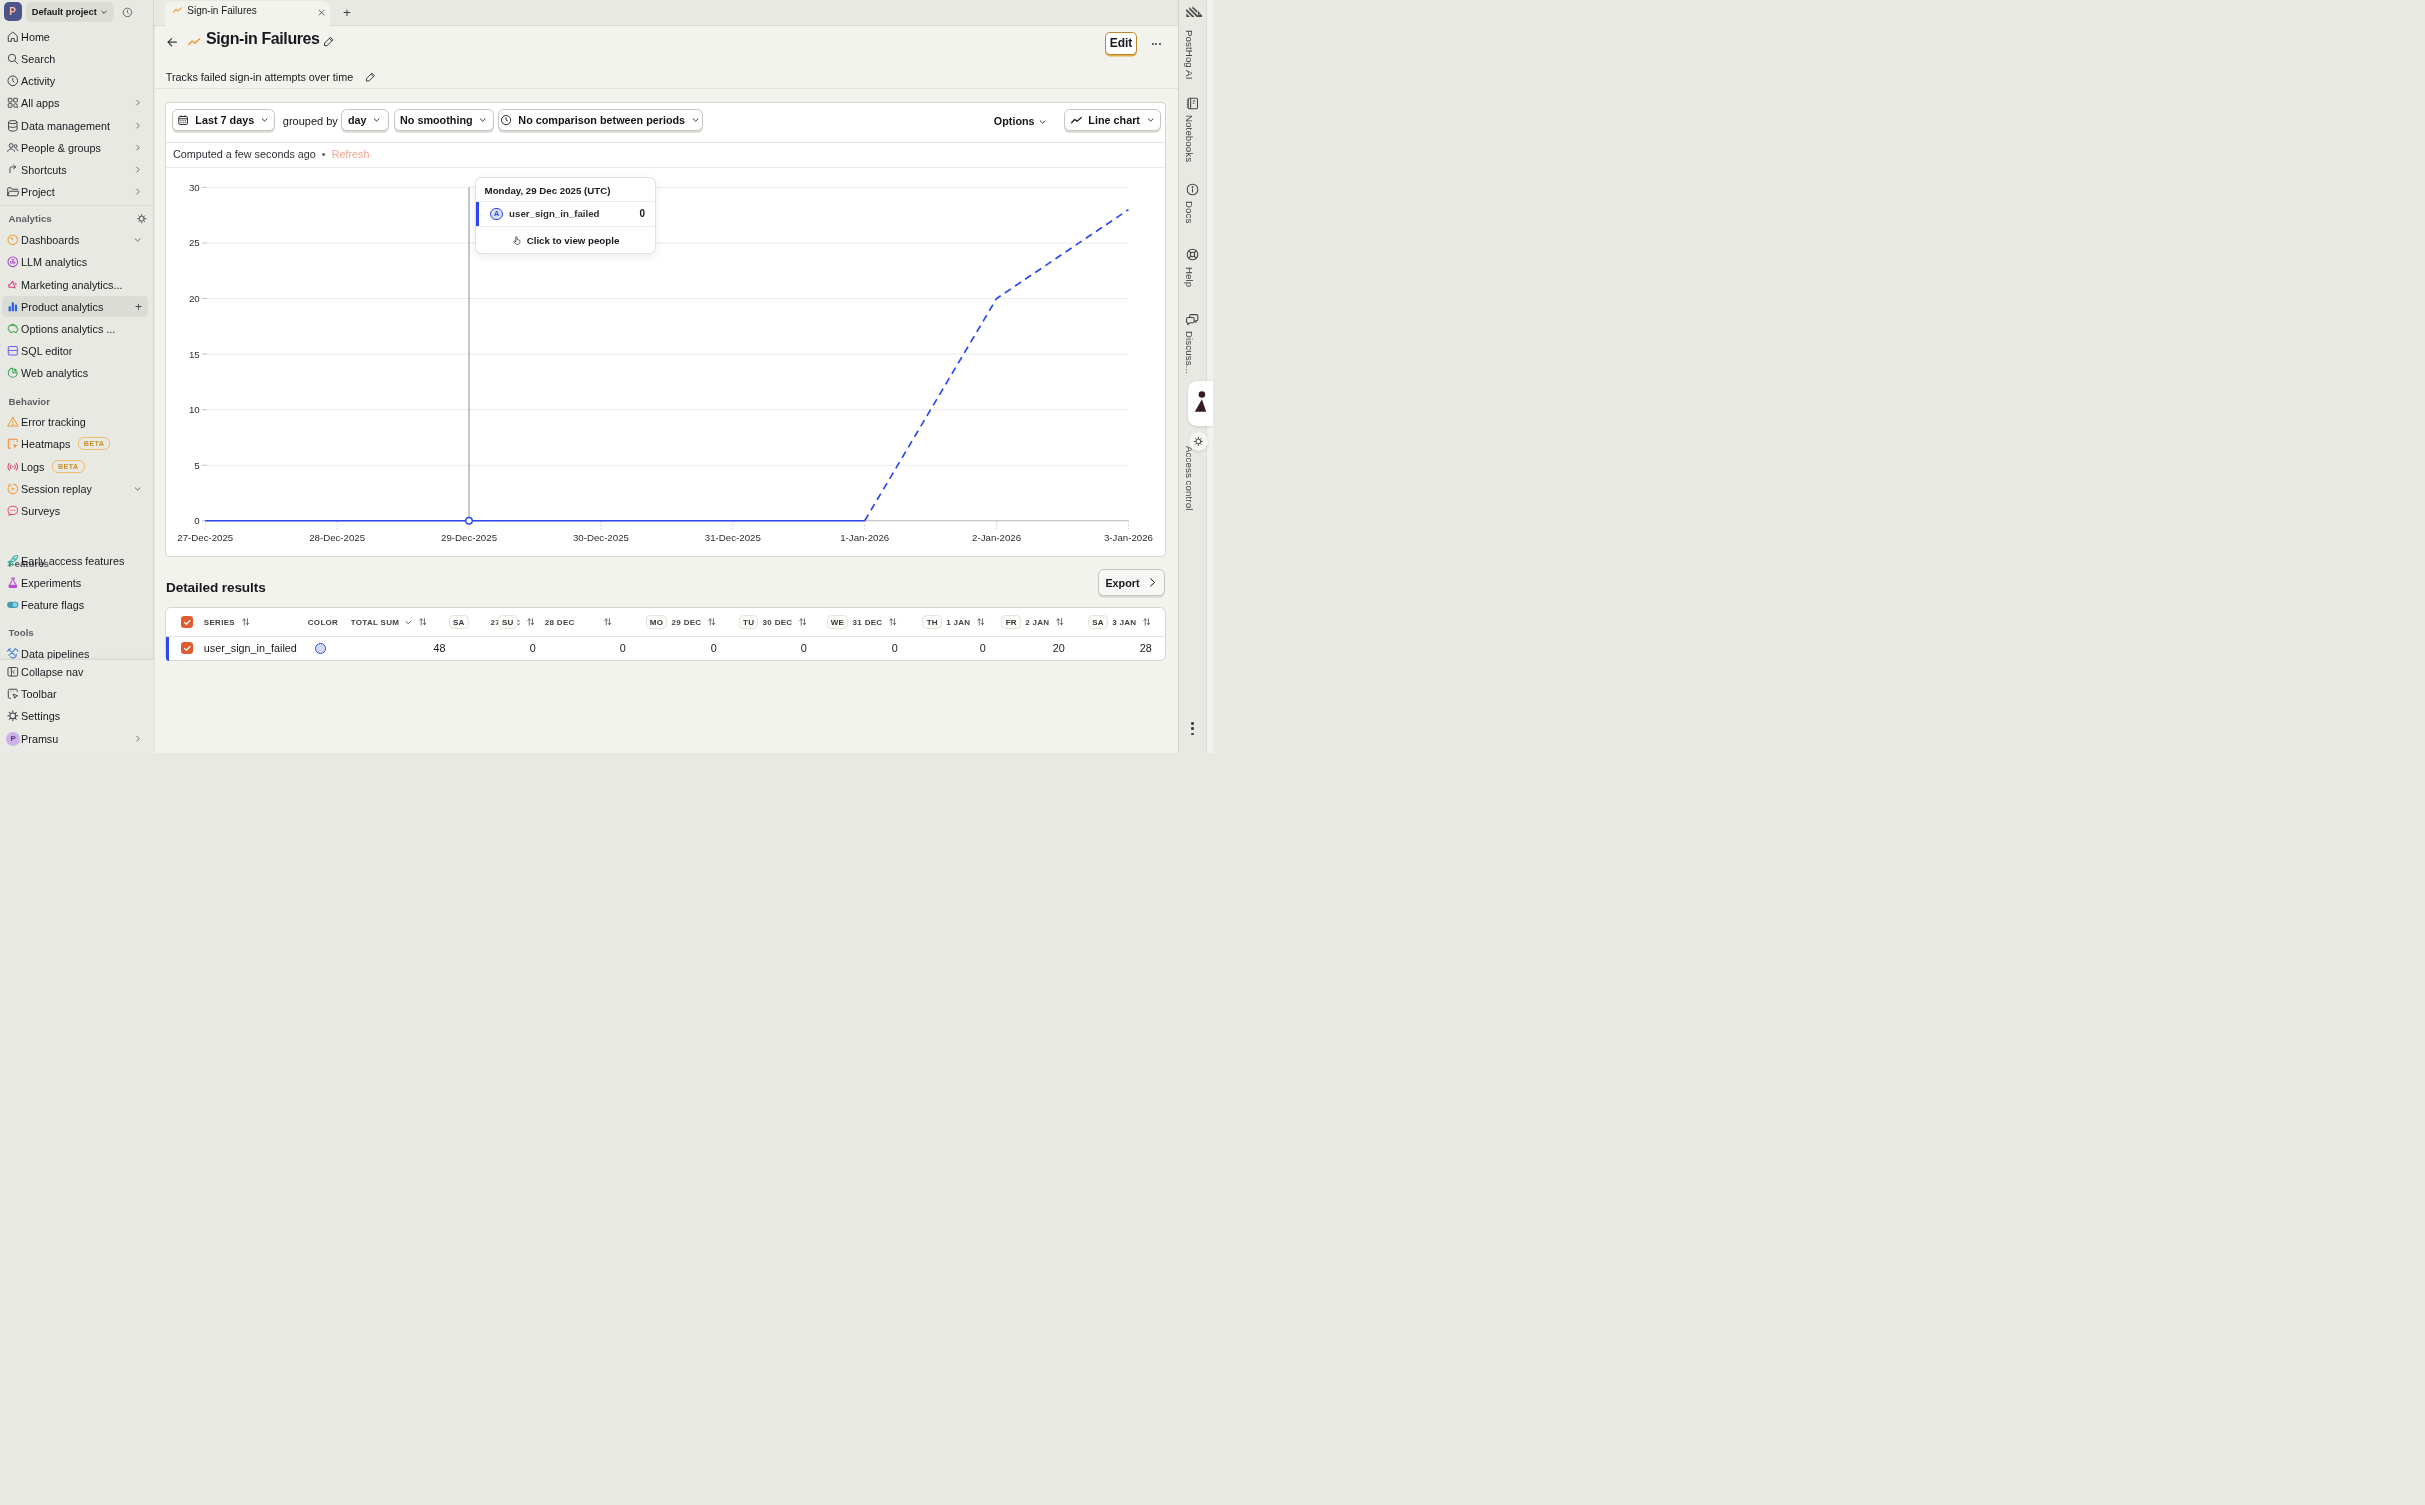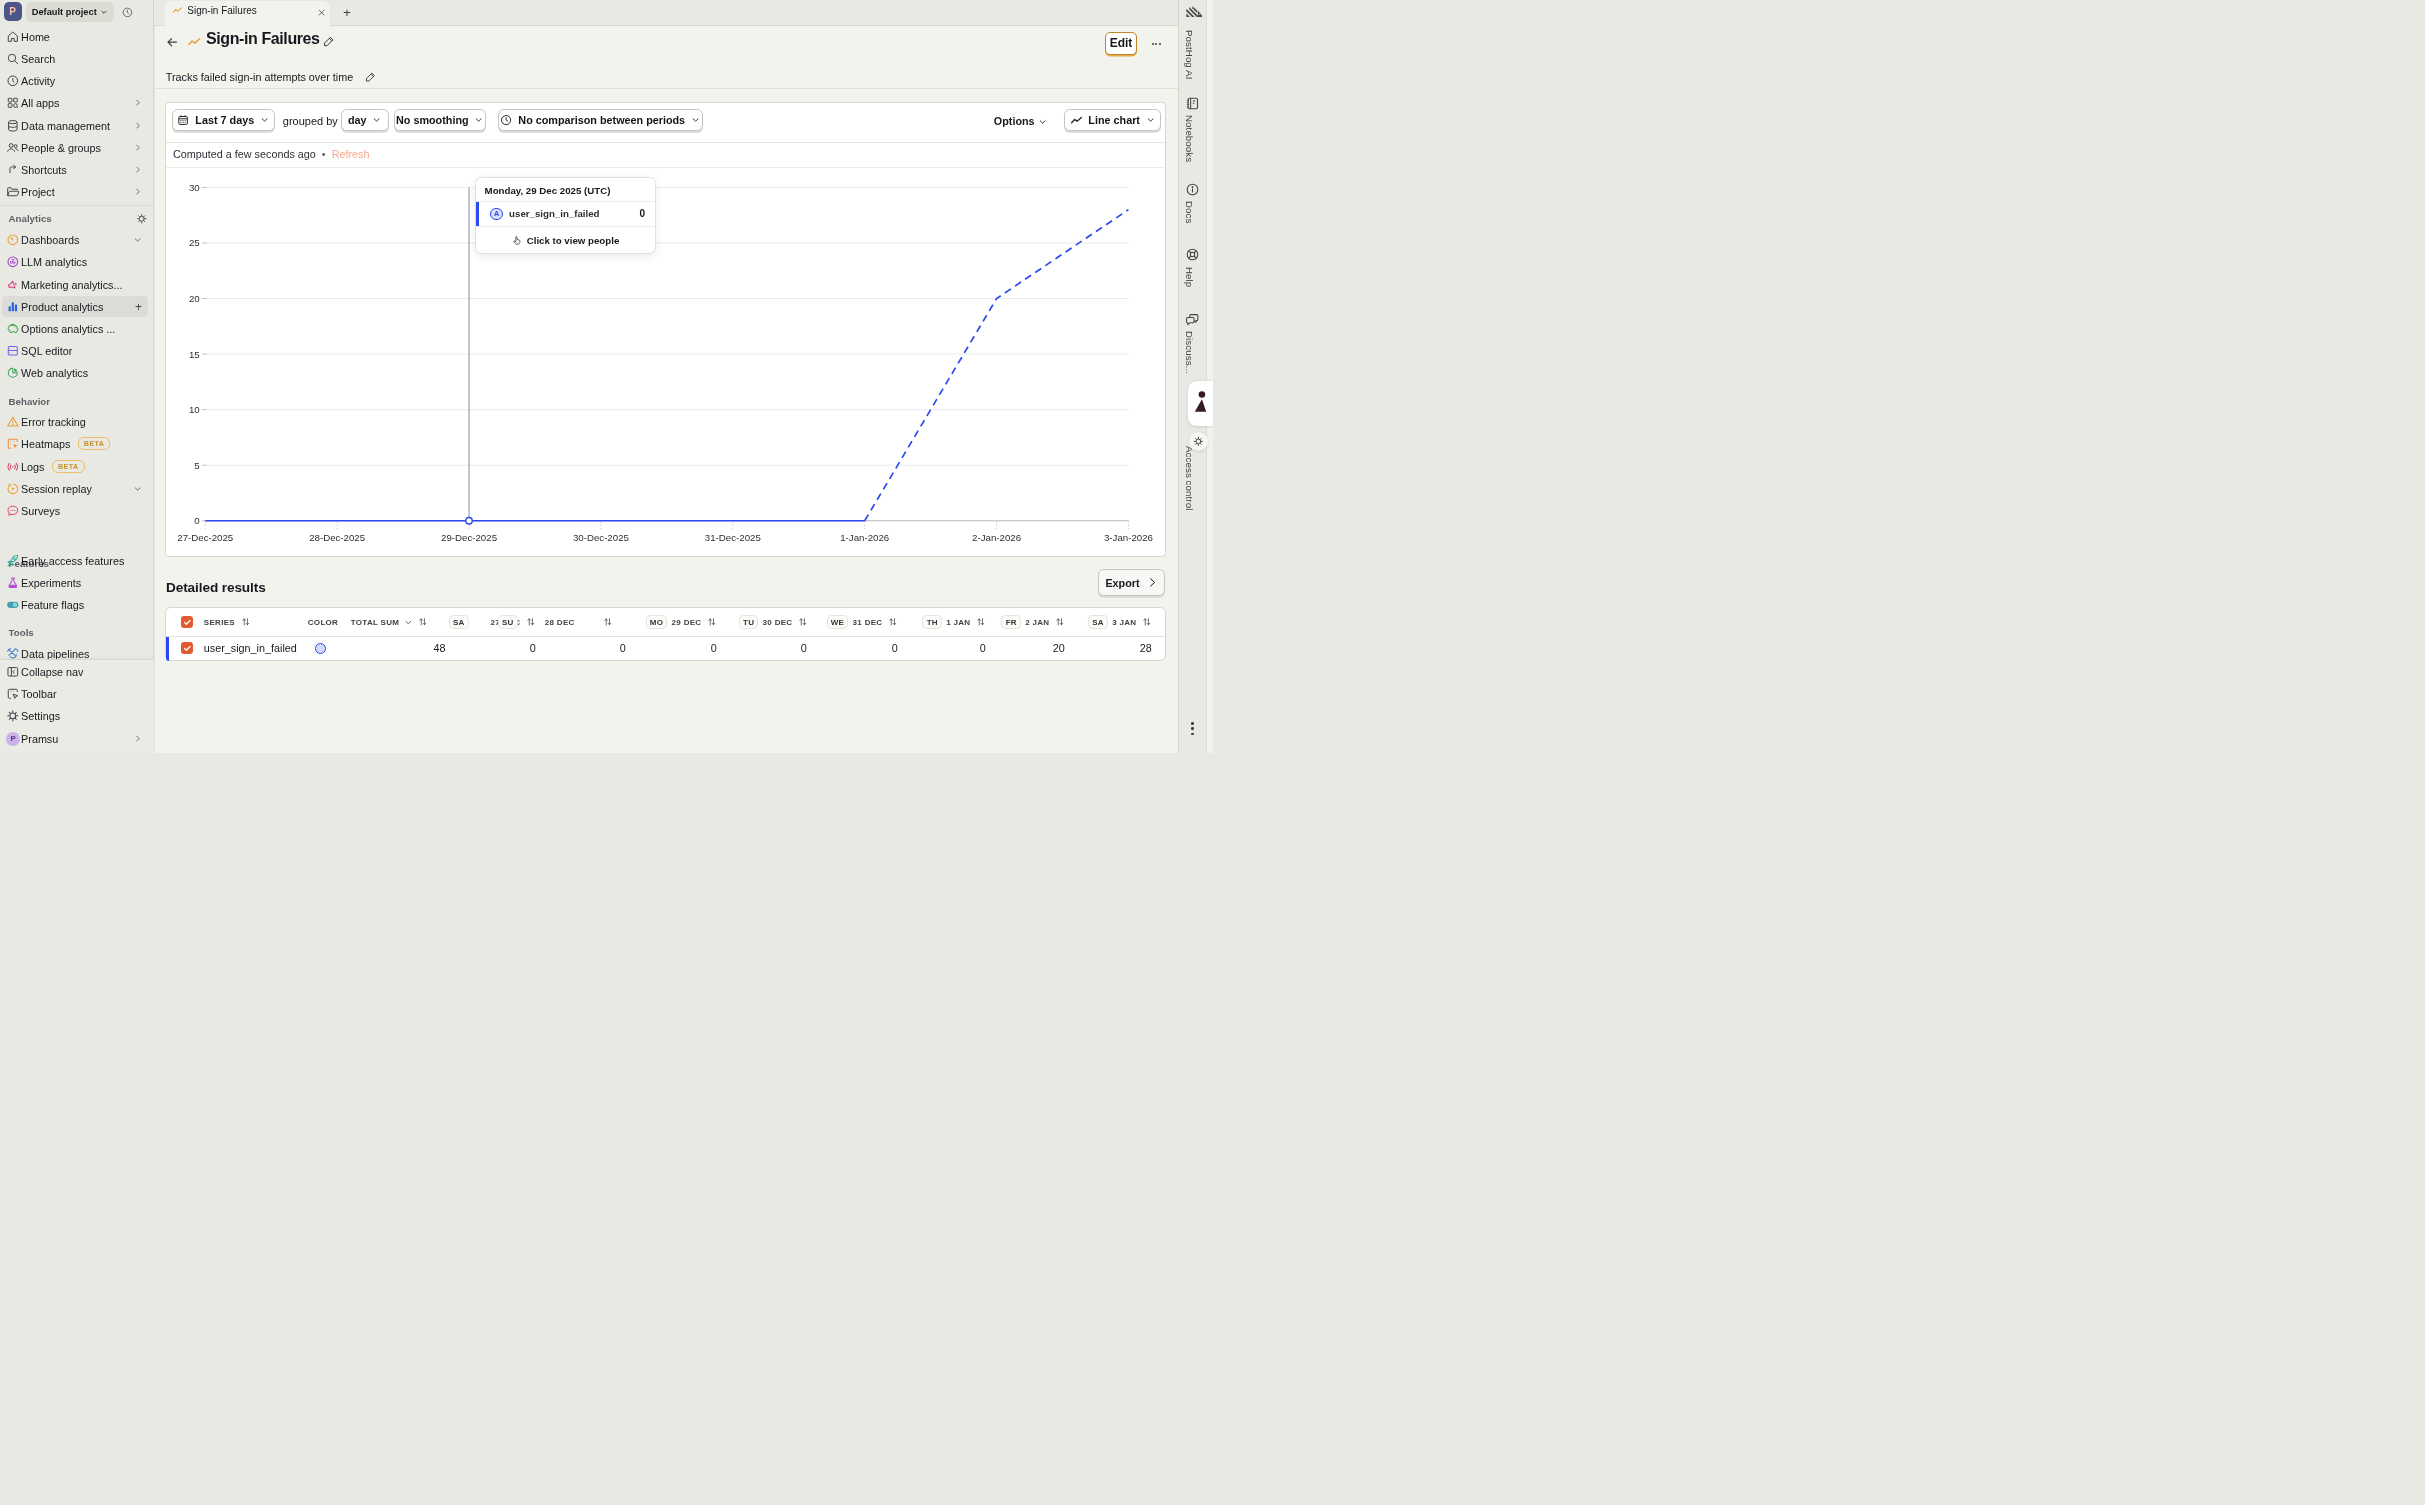--- a/index.html
+++ b/index.html
@@ -445,21 +445,21 @@
             <rect x="3.5" y="5" width="17" height="15.5" rx="2"></rect>
             <path d="M3.5 9.5h17M8 2.5V6M16 2.5V6"></path>
             <path d="M7.5 13h.5M11.8 13h.5M16 13h.5M7.5 16.5h.5M11.8 16.5h.5M16 16.5h.5" stroke-linecap="round"></path>
           </svg>Last 7 days <svg width="9.3" height="9.3" viewBox="0 0 24 24" fill="none" stroke="#17191e" stroke-width="2.3">
             <path d="M5 9l7 7 7-7"></path>
           </svg></div>
  <div class="abs" style="left:117px;top:11.5px;font-size:11px">grouped by</div>
  <div class="btn3000" style="left:175px;top:6.1px;width:48px;height:22px">day <svg width="9.3" height="9.3" viewBox="0 0 24 24" fill="none" stroke="#17191e" stroke-width="2.3">
             <path d="M5 9l7 7 7-7"></path>
           </svg></div>
- <div class="btn3000" style="left:228px;top:6.1px;width:92px;height:22px">No smoothing <svg width="9.3" height="9.3" viewBox="0 0 24 24" fill="none" stroke="#17191e" stroke-width="2.3">
+ <div class="btn3000" style="left:228px;top:6.1px;width:100px;height:22px">No smoothing <svg width="9.3" height="9.3" viewBox="0 0 24 24" fill="none" stroke="#17191e" stroke-width="2.3">
             <path d="M5 9l7 7 7-7"></path>
           </svg></div>
  <div class="btn3000" style="left:332px;top:6.1px;width:205px;height:22px"><svg width="12.2" height="12.2" viewBox="0 0 24 24" fill="none" stroke="#17191e" stroke-width="1.8">
             <circle cx="12" cy="12" r="9"></circle>
             <path d="M12 6.5V12l3.5 2"></path>
           </svg>No comparison between periods <svg width="9.3" height="9.3" viewBox="0 0 24 24" fill="none" stroke="#17191e" stroke-width="2.3">
             <path d="M5 9l7 7 7-7"></path>
           </svg></div>
  <div class="abs" style="left:828px;top:11.5px;font-size:10.8px;font-weight:600">Options</div>
  <div class="abs" style="left:872px;top:13.6px">

